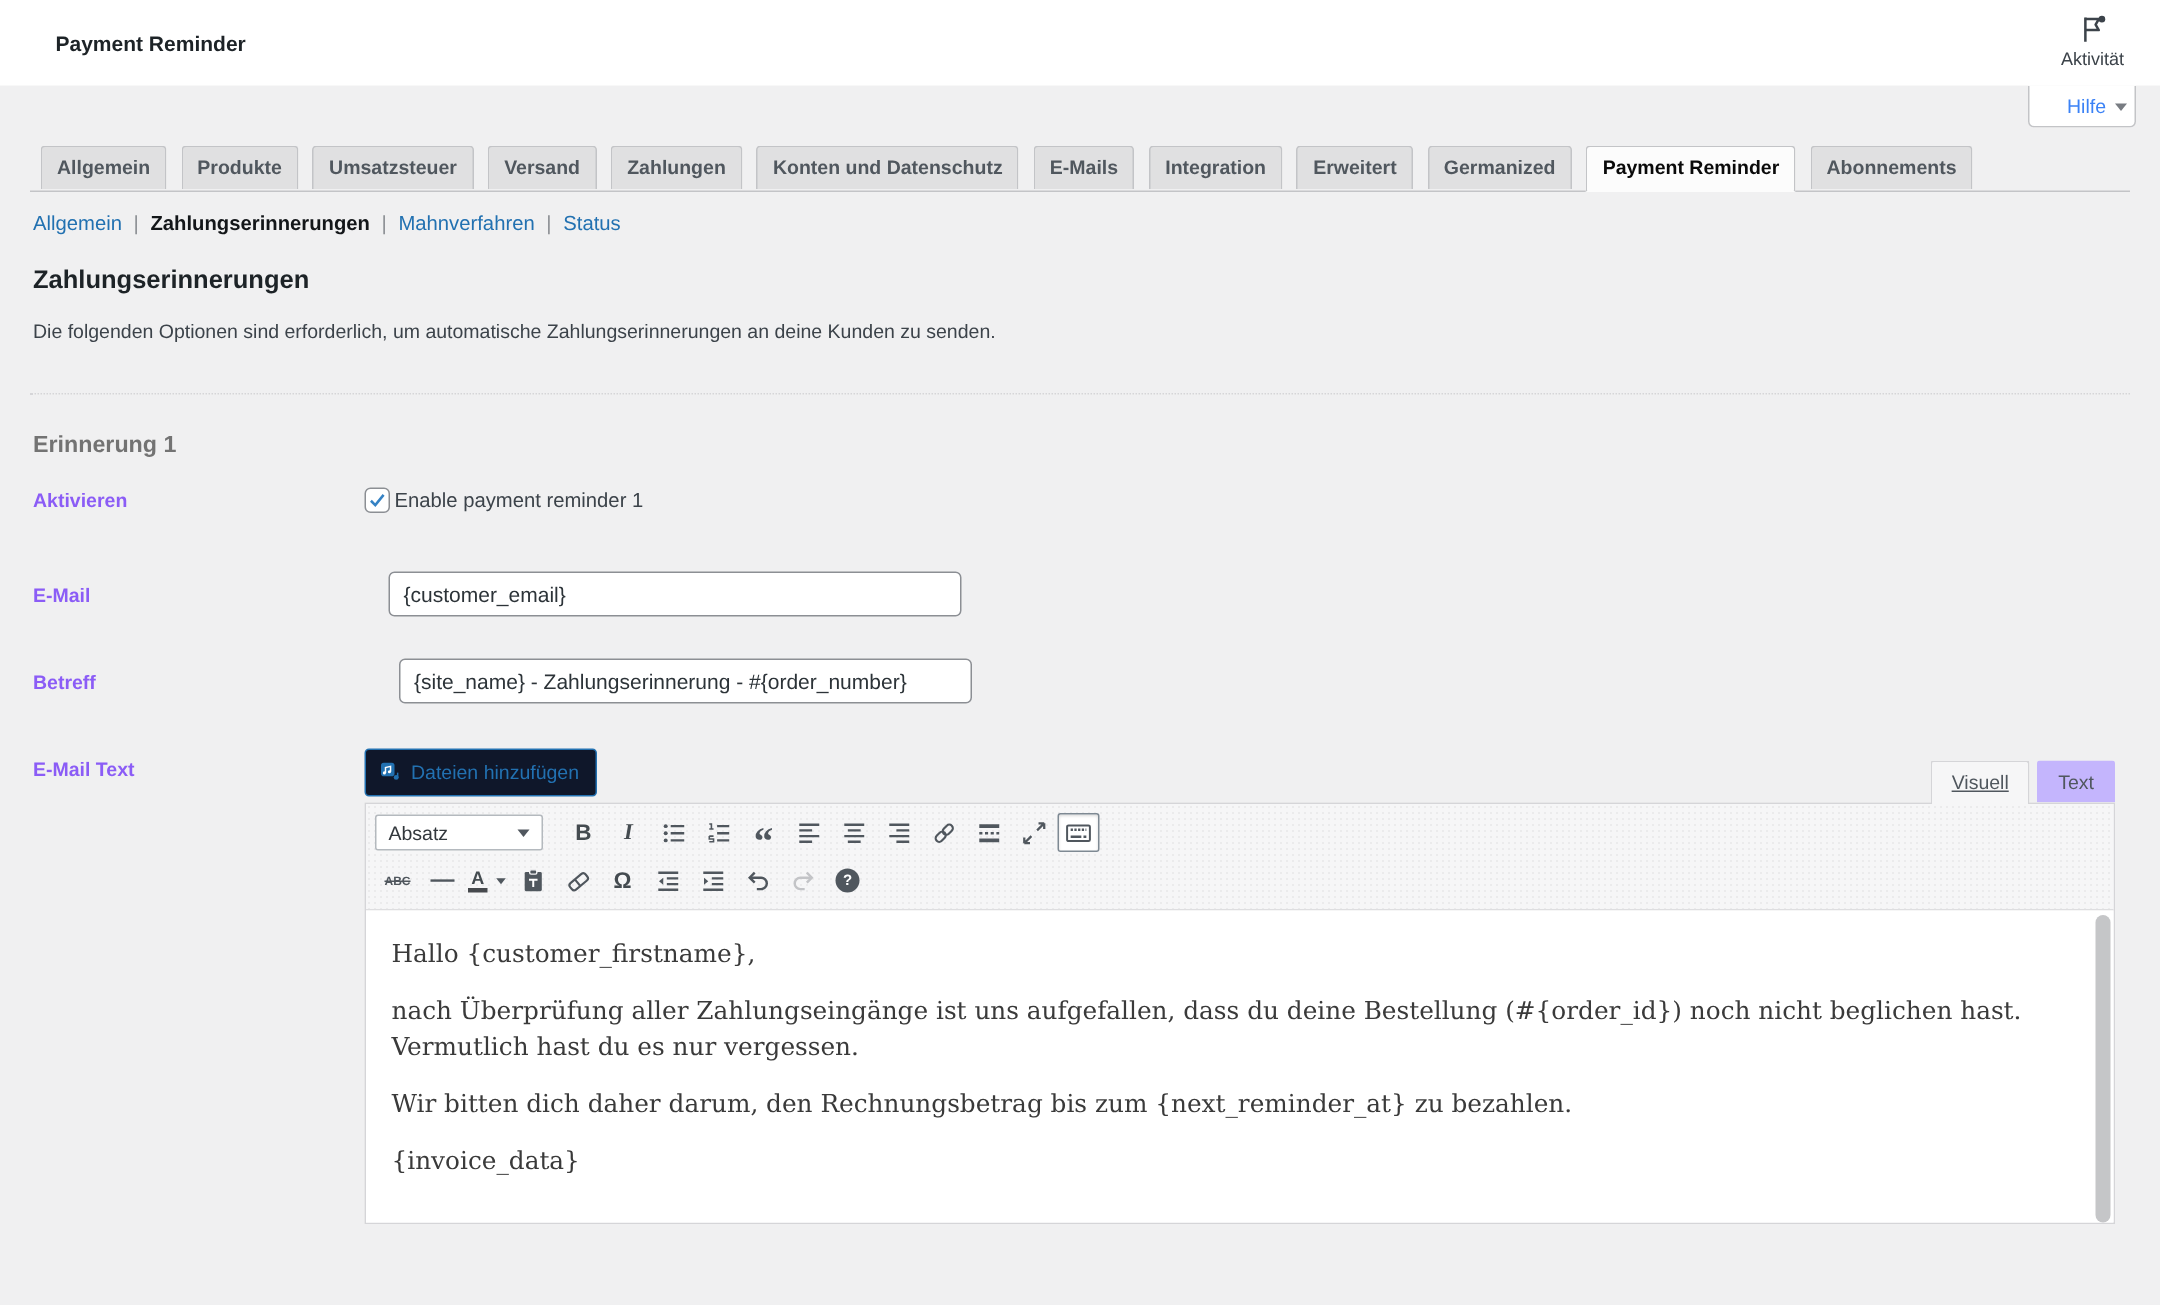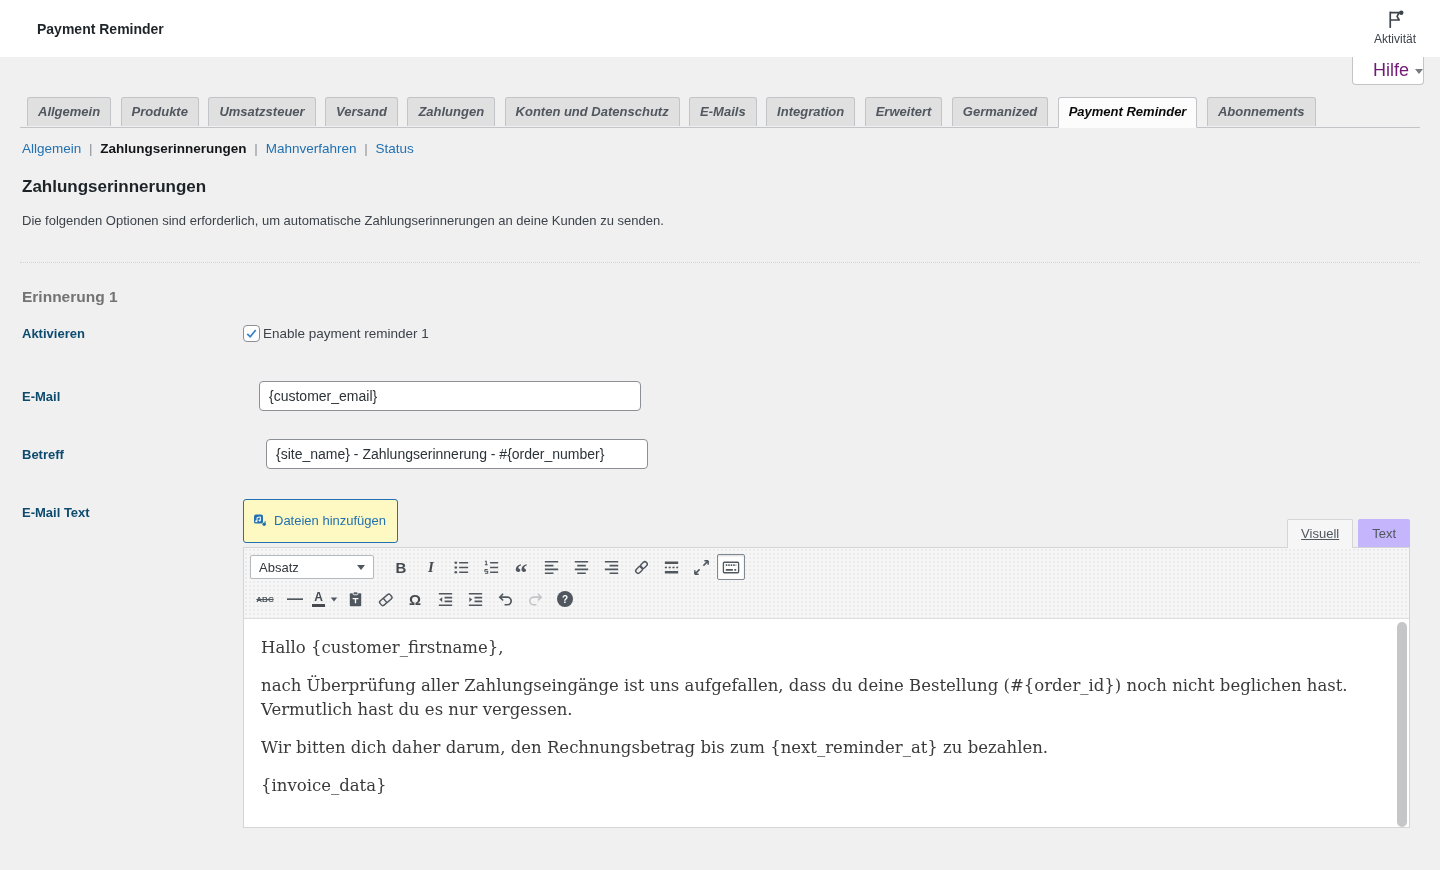--- a/index.html
+++ b/index.html
@@ -9,48 +9,48 @@
   
   .topbar { position:relative; height:57px; background:#fff; }
   .topbar-title { position:absolute; left:37px; top:21px; font-size:14px; font-weight:700; color:#1d2327; }
   .activity { position:absolute; right:13px; top:9px; width:64px; text-align:center; cursor:pointer; }
   .activity svg { display:block; margin:0 auto 2px auto; }
   .activity-label { font-size:12px; color:#3c434a; }
 
   
   .help-btn { position:absolute; right:16px; top:57px; width:72px; height:28px;
     background:#fff; border:1px solid #c3c4c7; border-top:none; border-radius:0 0 4px 4px;
-    font-size:18px; color:#701a75; display:flex; align-items:center; justify-content:center; gap:6px; cursor:pointer;padding-left:20px; }
+    font-size:13px; color:#3b82f6; display:flex; align-items:center; justify-content:center; gap:6px; cursor:pointer;padding-left:20px; }
   .help-caret { width:0; height:0; border-left:4px solid transparent; border-right:4px solid transparent; border-top:5px solid #787c82; margin-top:1px; }
 
   .wrap { margin:0 20px; }
 
   
-  .nav-tab-wrapper { padding-top:40px; border-bottom:1px solid #c3c4c7; padding-left:7px; white-space:nowrap;font-style:italic; }
+  .nav-tab-wrapper { padding-top:40px; border-bottom:1px solid #c3c4c7; padding-left:7px; white-space:nowrap; }
   .nav-tab { display:inline-block; padding:6px 10px 7px 10px; margin-right:5px; background:#e0e0e1;
     border:1px solid #c3c4c7; border-bottom:none; border-radius:3px 3px 0 0;
     font-size:13px; font-weight:600; color:#50575e; cursor:pointer; position:relative; }
   .nav-tab-active { background:#fcfcfc; color:#0a0a0a; font-weight:700; margin-bottom:-1px; padding-bottom:8px; border-bottom:1px solid #fcfcfc; }
 
   
   .subsubsub { margin:13px 0 0 2px; font-size:13.5px; color:#646970; }
   .subsubsub a { color:#2271b1; text-decoration:none; cursor:pointer; }
   .subsubsub .current { color:#131619; font-weight:700; }
   .subsubsub .sep { color:#8c8f94; margin:0 4px; }
 
   .page-title { margin:21px 0 0 2px; font-size:17px; font-weight:700; color:#1d2327; }
   .page-desc { margin:16px 0 0 2px; font-size:13px; color:#3c434a; }
 
   .section-divider { margin-top:34px; border-top:1px dotted #d5d5d8; }
 
   .section-title { margin:25px 0 0 2px; font-size:15.5px; font-weight:700; color:#737373; }
 
   
   .form-row { display:flex; align-items:flex-start; }
-  .form-label { width:223px; flex:0 0 223px; padding-left:2px; font-size:13px; font-weight:700; color:#0c4a6e; line-height:1.45; }
+  .form-label { width:223px; flex:0 0 223px; padding-left:2px; font-size:13px; font-weight:700; color:#8b5cf6; line-height:1.45; }
   .form-field { flex:1; }
 
   .row-activate { margin-top:19px; }
   .check-wrap { display:flex; align-items:center; gap:3px; }
   .checkbox { width:17px; height:17px; background:#fff; border:1px solid #8c8f94; border-radius:4px;
     display:flex; align-items:center; justify-content:center; cursor:pointer; }
   .check-label { font-size:13.5px; color:#3c434a; }
 
   .row-days { margin-top:41px; }
   .row-days .form-label { margin-top:4px; }
@@ -62,32 +62,32 @@
   .row-email { margin-top:37px;gap:16px; }
   .row-email .form-label { margin-top:7px; }
   .row-subject { margin-top:28px;gap:23px; }
   .row-subject .form-label { margin-top:7px; }
 
   
   .row-body { margin-top:30px; }
   .row-body .form-label { margin-top:5px; }
   .editor-field { width:1167px; flex:0 0 1167px; }
   .editor-top { display:flex; justify-content:space-between; align-items:flex-end; }
-  .add-media-btn { height:44px; padding:0 11px 0 8px; background:#fef9c3; border:1px solid #2271b1; border-radius:3px;
+  .add-media-btn { height:32px; padding:0 11px 0 8px; background:#0f172a; border:1px solid #2271b1; border-radius:3px;
     color:#2271b1; font-size:13px; display:flex; align-items:center; gap:6px; cursor:pointer; margin-bottom:4px;text-align:center; }
   .editor-tabs { display:flex; gap:5px; }
   .editor-tab { padding:6px 13px 5px 13px; font-size:13px; color:#50575e; cursor:pointer; border:1px solid transparent; border-bottom:none; border-radius:2px 2px 0 0; background:#c4b5fd; position:relative; }
   .editor-tab.active { background:#f6f6f7; border-color:#d5d5d8; margin-bottom:-1px; padding-bottom:7px; z-index:2;text-decoration:underline; }
 
   .editor-container { border:1px solid #d5d5d8; background:#fff; position:relative; }
   .mce-toolbar { background:#f6f6f7; background-image:radial-gradient(#ebebec 0.8px, transparent 0.8px); background-size:4px 4px;
     border-bottom:1px solid #dedee0; padding:3px 6px; }
   .mce-row { display:flex; align-items:center; height:33px; }
   .mce-row2 { height:31px; }
-  .format-select { width:124px; height:24px; background:#fff; border:1px solid #b4b9be; border-radius:2px;
+  .format-select { width:112px; height:24px; background:#fff; border:1px solid #b4b9be; border-radius:2px;
     display:flex; align-items:center; justify-content:space-between; padding:0 8px; margin-right:12px; cursor:pointer; }
   .format-select-label { font-size:13px; color:#32373c; }
   .select-caret { width:0; height:0; border-left:4px solid transparent; border-right:4px solid transparent; border-top:5px solid #50575e; }
   .mce-btn { width:28px; height:26px; display:flex; align-items:center; justify-content:center; margin:0 1px;
     border:1px solid transparent; border-radius:2px; cursor:pointer; color:#50575e; }
   .mce-btn.pressed { background:#fff; border:1px solid #7e8993; box-shadow:inset 0 1px 2px rgba(0,0,0,.15); }
   .glyph-b { font-size:15px; font-weight:700; color:#444b50; }
   .glyph-i { font-size:15px; font-style:italic; font-family:"Liberation Serif", serif; font-weight:700; color:#444b50; }
   .glyph-quote { font-size:26px; font-family:"Liberation Serif", serif; font-weight:700; color:#50575e; line-height:10px; margin-top:12px; }
   .glyph-abc { font-size:8px; font-weight:700; text-decoration:line-through; color:#50575e; letter-spacing:0; }

